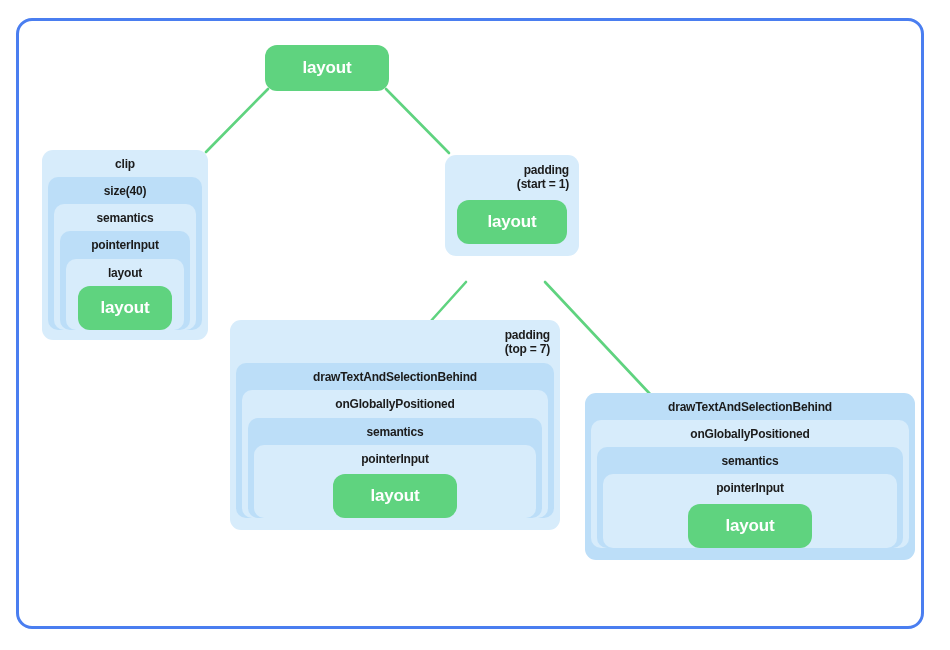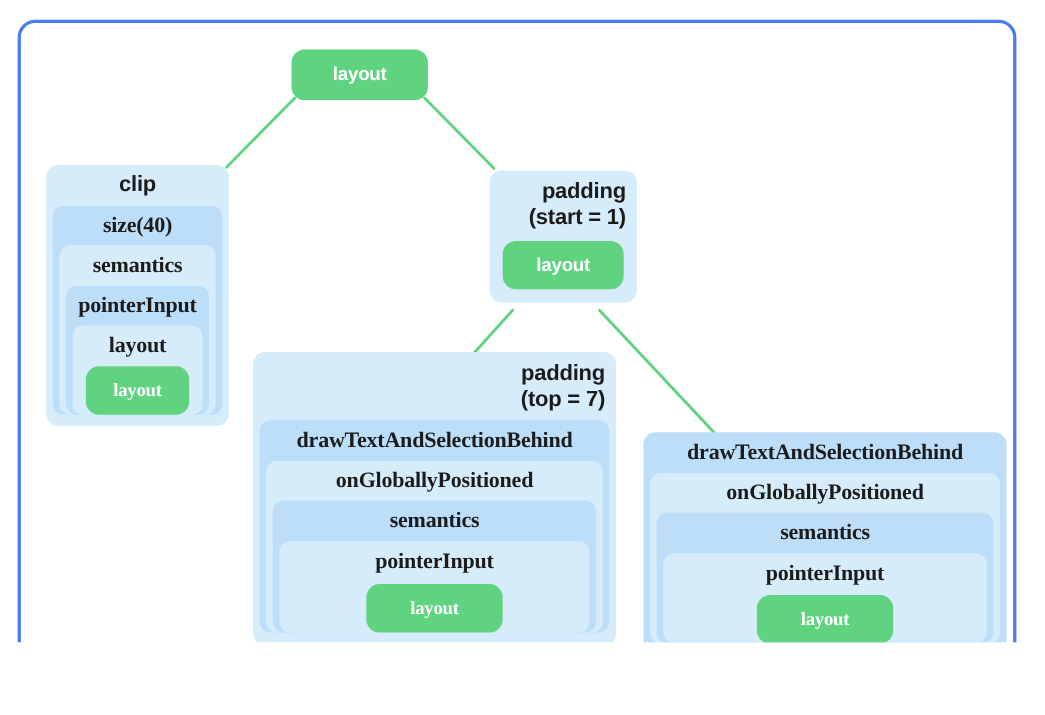--- a/index.html
+++ b/index.html
@@ -3,21 +3,21 @@
 <meta charset="utf-8">
 <style>
   html, body {
     margin: 0;
     padding: 0;
     background: #ffffff;
   }
   #stage {
     position: relative;
     width: 950px;
-    height: 584px;
+    height: 650px;
     background: #ffffff;
     font-family: "Liberation Sans", sans-serif;
     overflow: hidden;
   }
 
   
   #frame {
     position: absolute;
     left: 16px;
     top: 18px;
@@ -40,32 +40,32 @@
   }
 
   
   .node {
     position: absolute;
     box-sizing: border-box;
     border-radius: 11px;
     text-align: center;
   }
   .blue-a { background: #d7ecfb; }
-  .blue-b { background: #bcdef8; font-family: Liberation Serif, serif; }
+  .blue-b { background: #bcdef8; }
 
   .nest {
     border-radius: 10px;
     box-sizing: border-box;
     text-align: center;
   }
 
   .label {
     color: #1b1b1b;
     font-weight: bold;
-    font-size: 20px;
+    font-size: 12px;
     line-height: 1.18;
     padding: 7px 10px 6px 10px;
     letter-spacing: -0.2px;
     white-space: nowrap;
   }
   .label.two-line { padding-top: 8px; padding-bottom: 7px; text-align: right; }
 
   .green {
     background: #5fd37f;
     border-radius: 12px;

